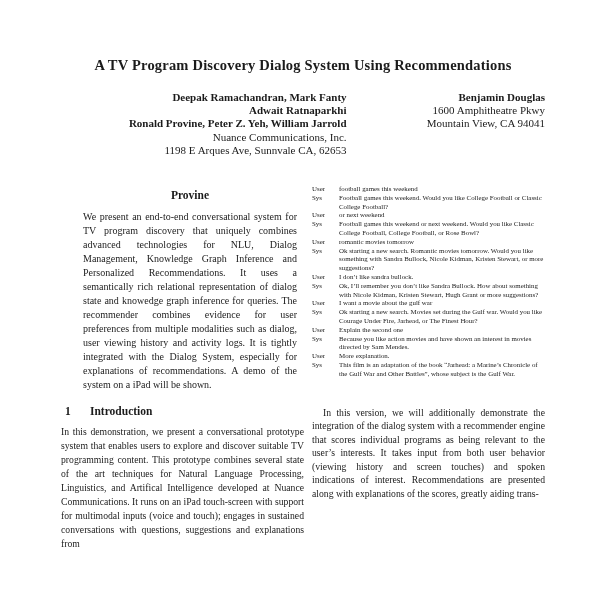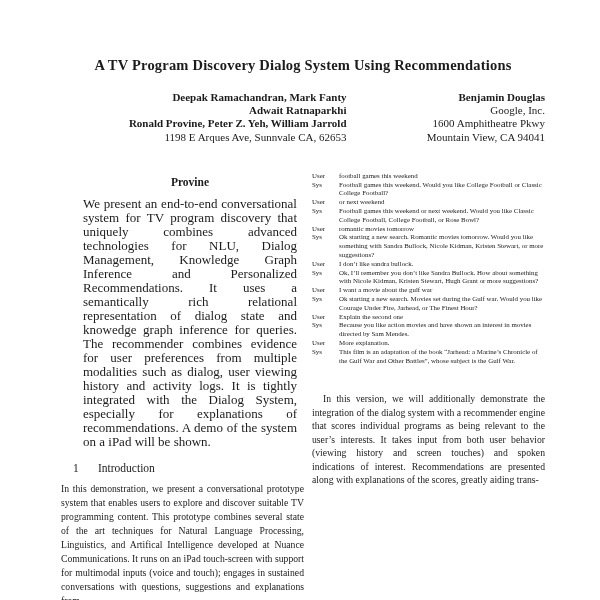--- a/index.html
+++ b/index.html
@@ -49,28 +49,28 @@
   .col-right { flex: 1; }
 
   .abstract-heading {
     margin: 9px 7px 9px 22px;
     font-size: 11.5px;
     font-weight: bold;
     text-align: center;
   }
   .abstract-body {
     margin: 0 7px 0 22px;
-    font-size: 13px;
+    font-size: 10px;
     line-height: 14px;
     text-align: justify;
   }
   .section-heading {
-    margin: 13px 12px 8px;
+    margin: 13px 4px 8px;
     font-size: 11.5px;
-    font-weight: normal;
+    font-weight: bold;
   }
   .sec-num { display: inline-block; width: 25px; }
   .body-text {
     margin: 0;
     font-size: 9.7px;
     line-height: 14px;
     text-align: justify;
   }
 
   .dialog-table {
@@ -104,31 +104,31 @@
   <div class="authors">
     <div class="author-col left">
       <div>
 
       <div class="name-line">Deepak Ramachandran, Mark Fanty</div>
           <div class="name-line">Adwait Ratnaparkhi</div>
           <div class="name-line">Ronald Provine, Peter Z. Yeh, William Jarrold</div>
         </div>
       <div>
 
+      <div class="affil-line">Nuance Communications, Inc.</div>
           <div class="affil-line">1198 E Arques Ave, Sunnvale CA, 62653</div>
         </div>
     </div>
     <div class="author-col right">
       <div>
 
       <div class="name-line">Benjamin Douglas</div>
         </div>
       <div>
 
-      <div class="affil-line">Google, Inc.</div>
           <div class="affil-line">1600 Amphitheatre Pkwy</div>
           <div class="affil-line">Mountain View, CA 94041</div>
         </div>
     </div>
   </div>
 
   <div class="columns">
 
     <div class="col-left">
       <div class="abstract-heading">Provine</div>

